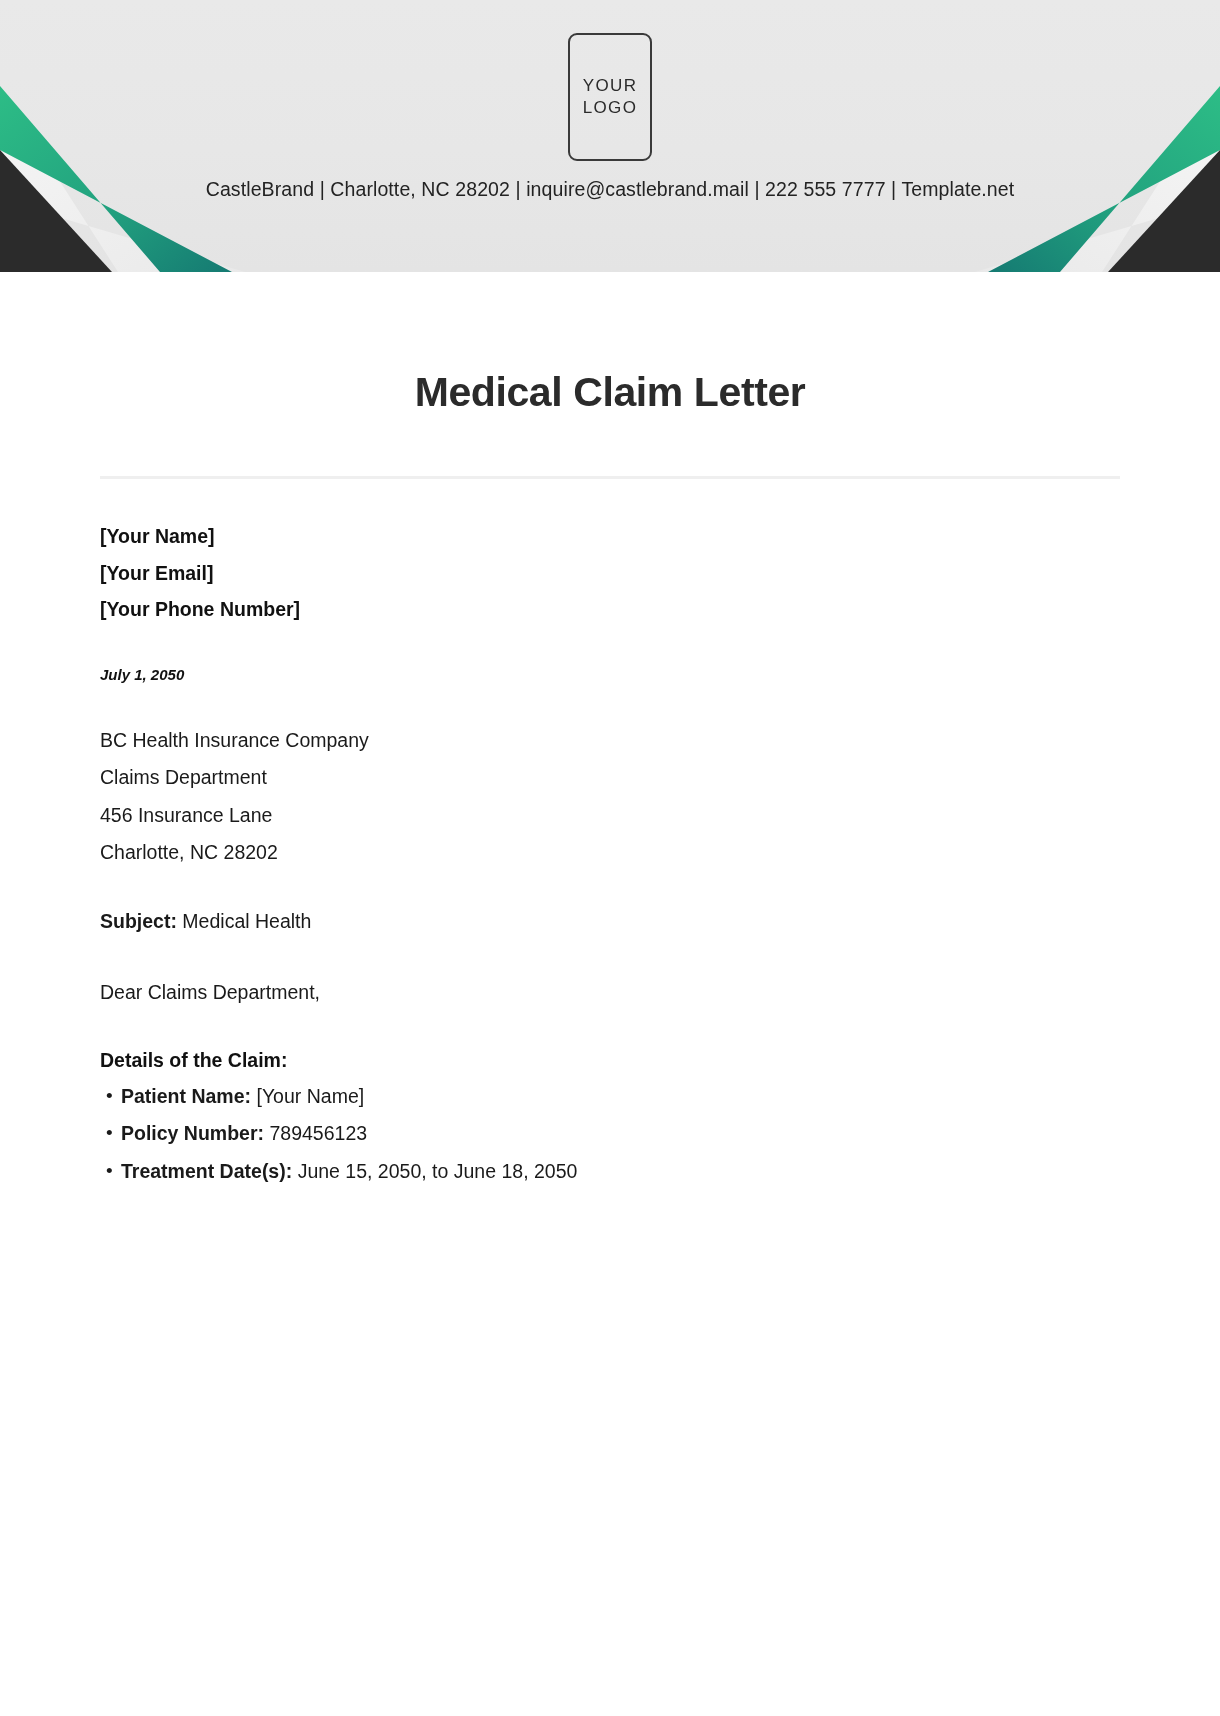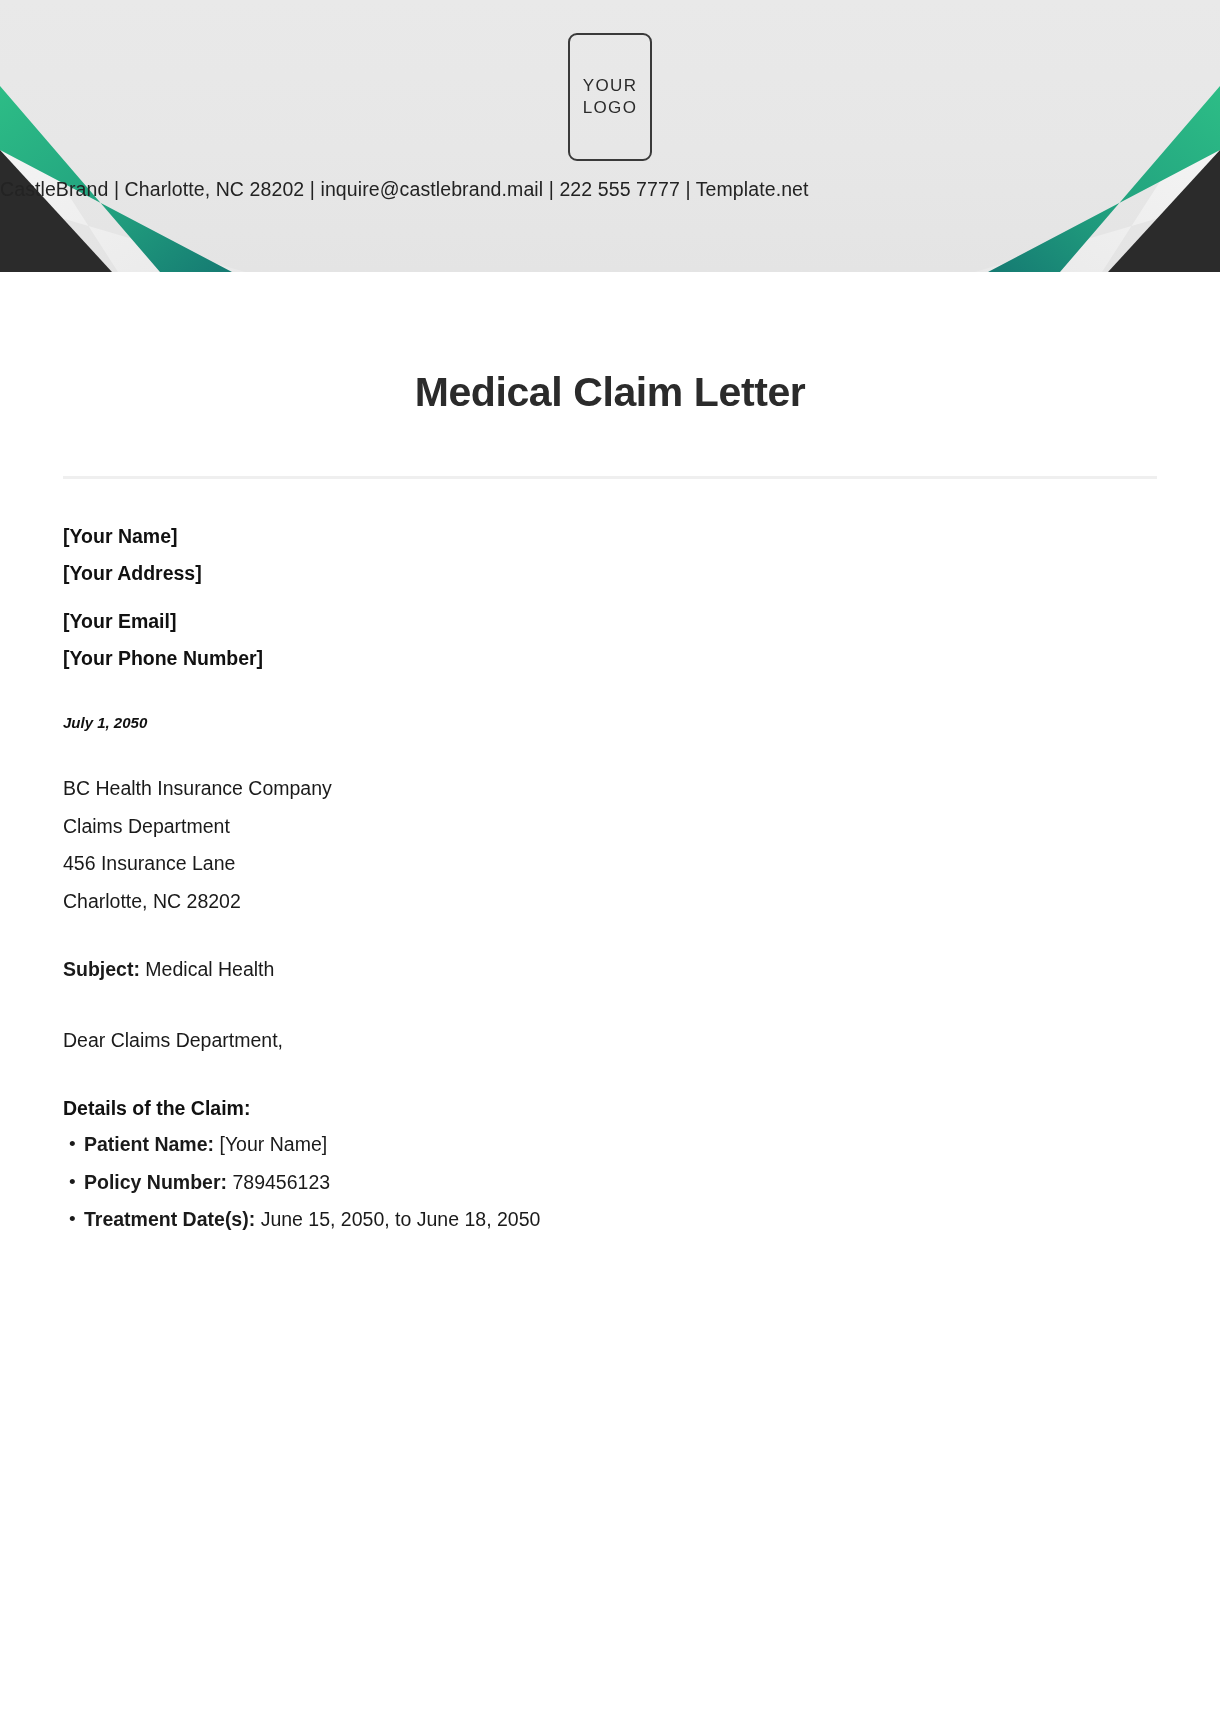--- a/index.html
+++ b/index.html
@@ -54,32 +54,32 @@
     letter-spacing: 1.4px;
     color: #2b2b2b;
     line-height: 1.32;
     font-weight: 400;
   }
   .header-contact {
     position: absolute;
     top: 178px;
     left: 0;
     width: 1220px;
-    text-align: left;
+    text-align: center;
     font-size: 19.5px;
     color: #232323;
     letter-spacing: 0.1px;
     z-index: 4;
     font-weight: 400;
   }
 
   
   .doc {
     position: relative;
-    padding: 0 63px;
+    padding: 0 100px;
   }
   .doc-title {
     margin: 0;
     padding-top: 98px;
     text-align: center;
     font-size: 41px;
     font-weight: 700;
     color: #2b2b2b;
     letter-spacing: -0.4px;
     line-height: 1.1;
@@ -216,21 +216,20 @@
 </div>
 
 <div class="doc">
 
   <h1 class="doc-title">Medical Claim Letter</h1>
 
   <div class="divider"></div>
 
   <div class="sender-block">
     <div class="ln">[Your Name]</div>
-    <div class="gap">[Your Address]</div>
     <div class="ln">[Your Email]</div>
     <div>[Your Phone Number]</div>
   </div>
 
   <div class="date-line">July 1, 2050</div>
 
   <div class="recipient-block">
     <div class="ln">BC Health Insurance Company</div>
     <div class="ln">Claims Department</div>
     <div class="ln">456 Insurance Lane</div>

